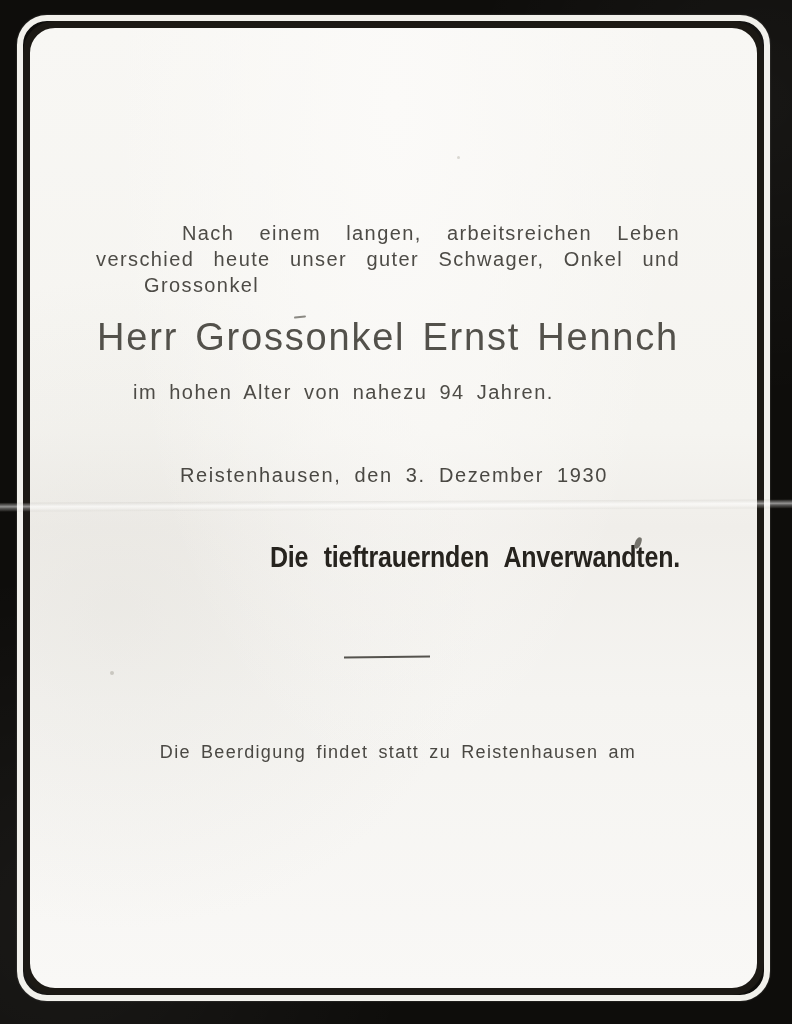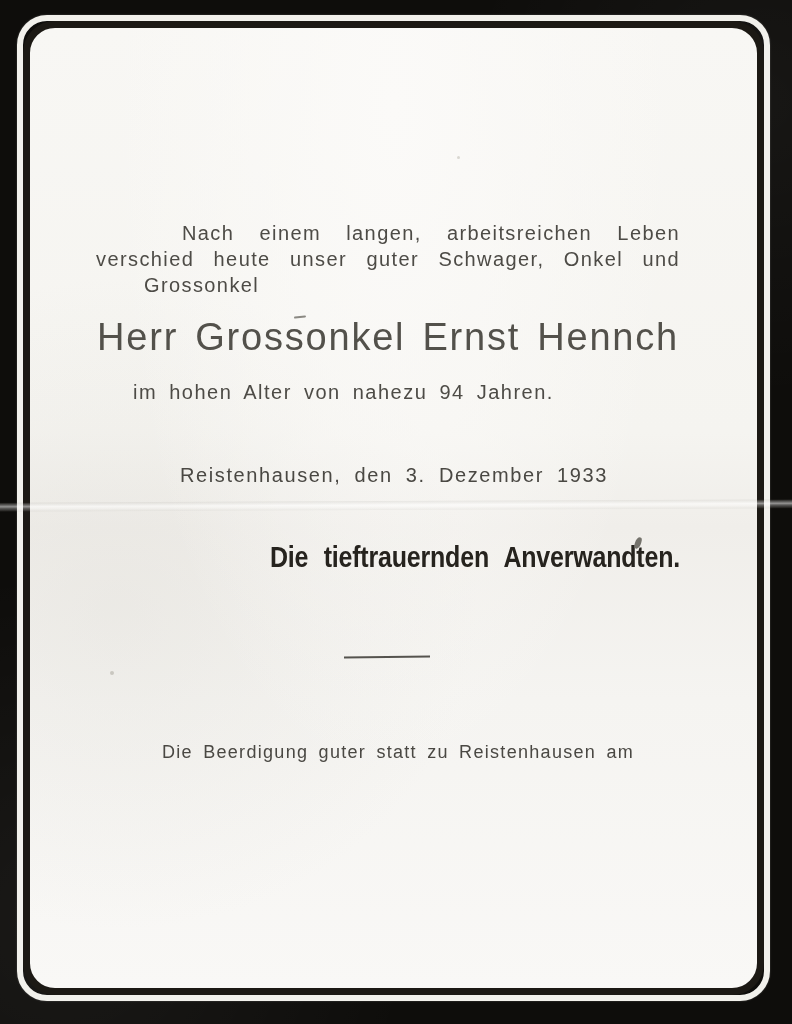--- a/index.html
+++ b/index.html
@@ -229,30 +229,30 @@
           <div class="jline">verschied heute unser guter Schwager, Onkel und</div>
           <div class="lline">Grossonkel</div>
         </div>
 
         <div class="stray-mark"></div>
 
         <div class="deceased-name">Herr Grossonkel Ernst Hennch</div>
 
         <div class="age-line">im hohen Alter von nahezu 94 Jahren.</div>
 
-        <div class="dateline">Reistenhausen, den 3. Dezember 1933</div>
+        <div class="dateline">Reistenhausen, den 3. Dezember 1930</div>
 
         <div class="mourners">Die tieftrauernden Anverwandten.</div>
 
         <div class="ink-blot"></div>
 
         <div class="divider"></div>
 
         <div class="funeral">
-          <div>Die Beerdigung guter statt zu Reistenhausen am</div>
+          <div>Die Beerdigung findet statt zu Reistenhausen am</div>
         </div>
 
         <div class="speck-1"></div>
         <div class="speck-2"></div>
 
       </div>
     </div>
   </div>
 
   <div class="crease"></div>

